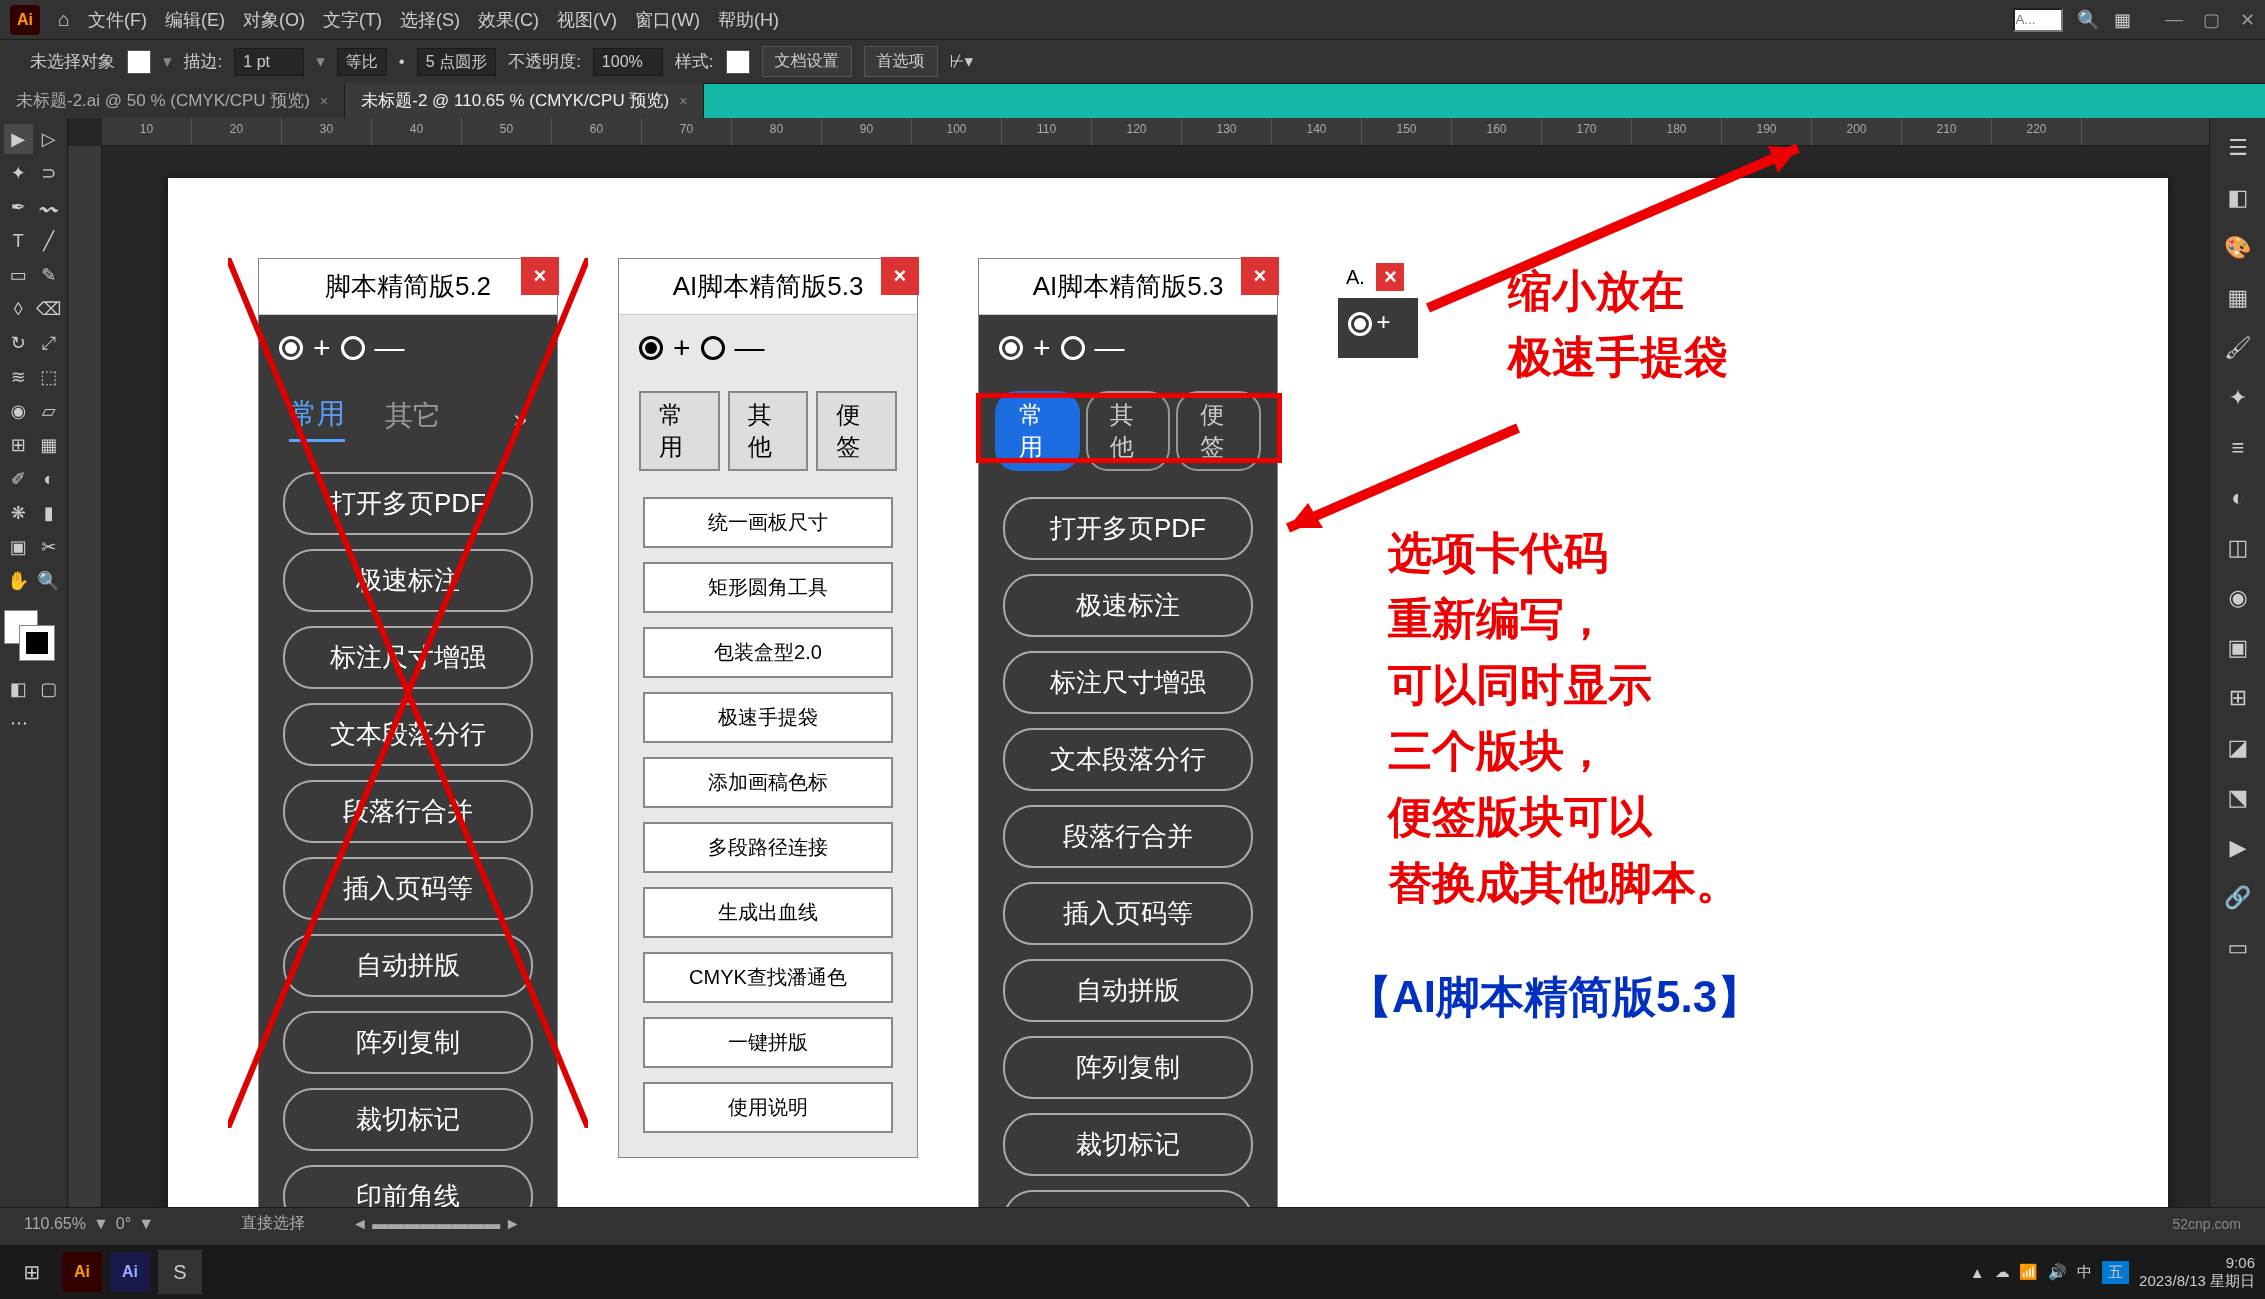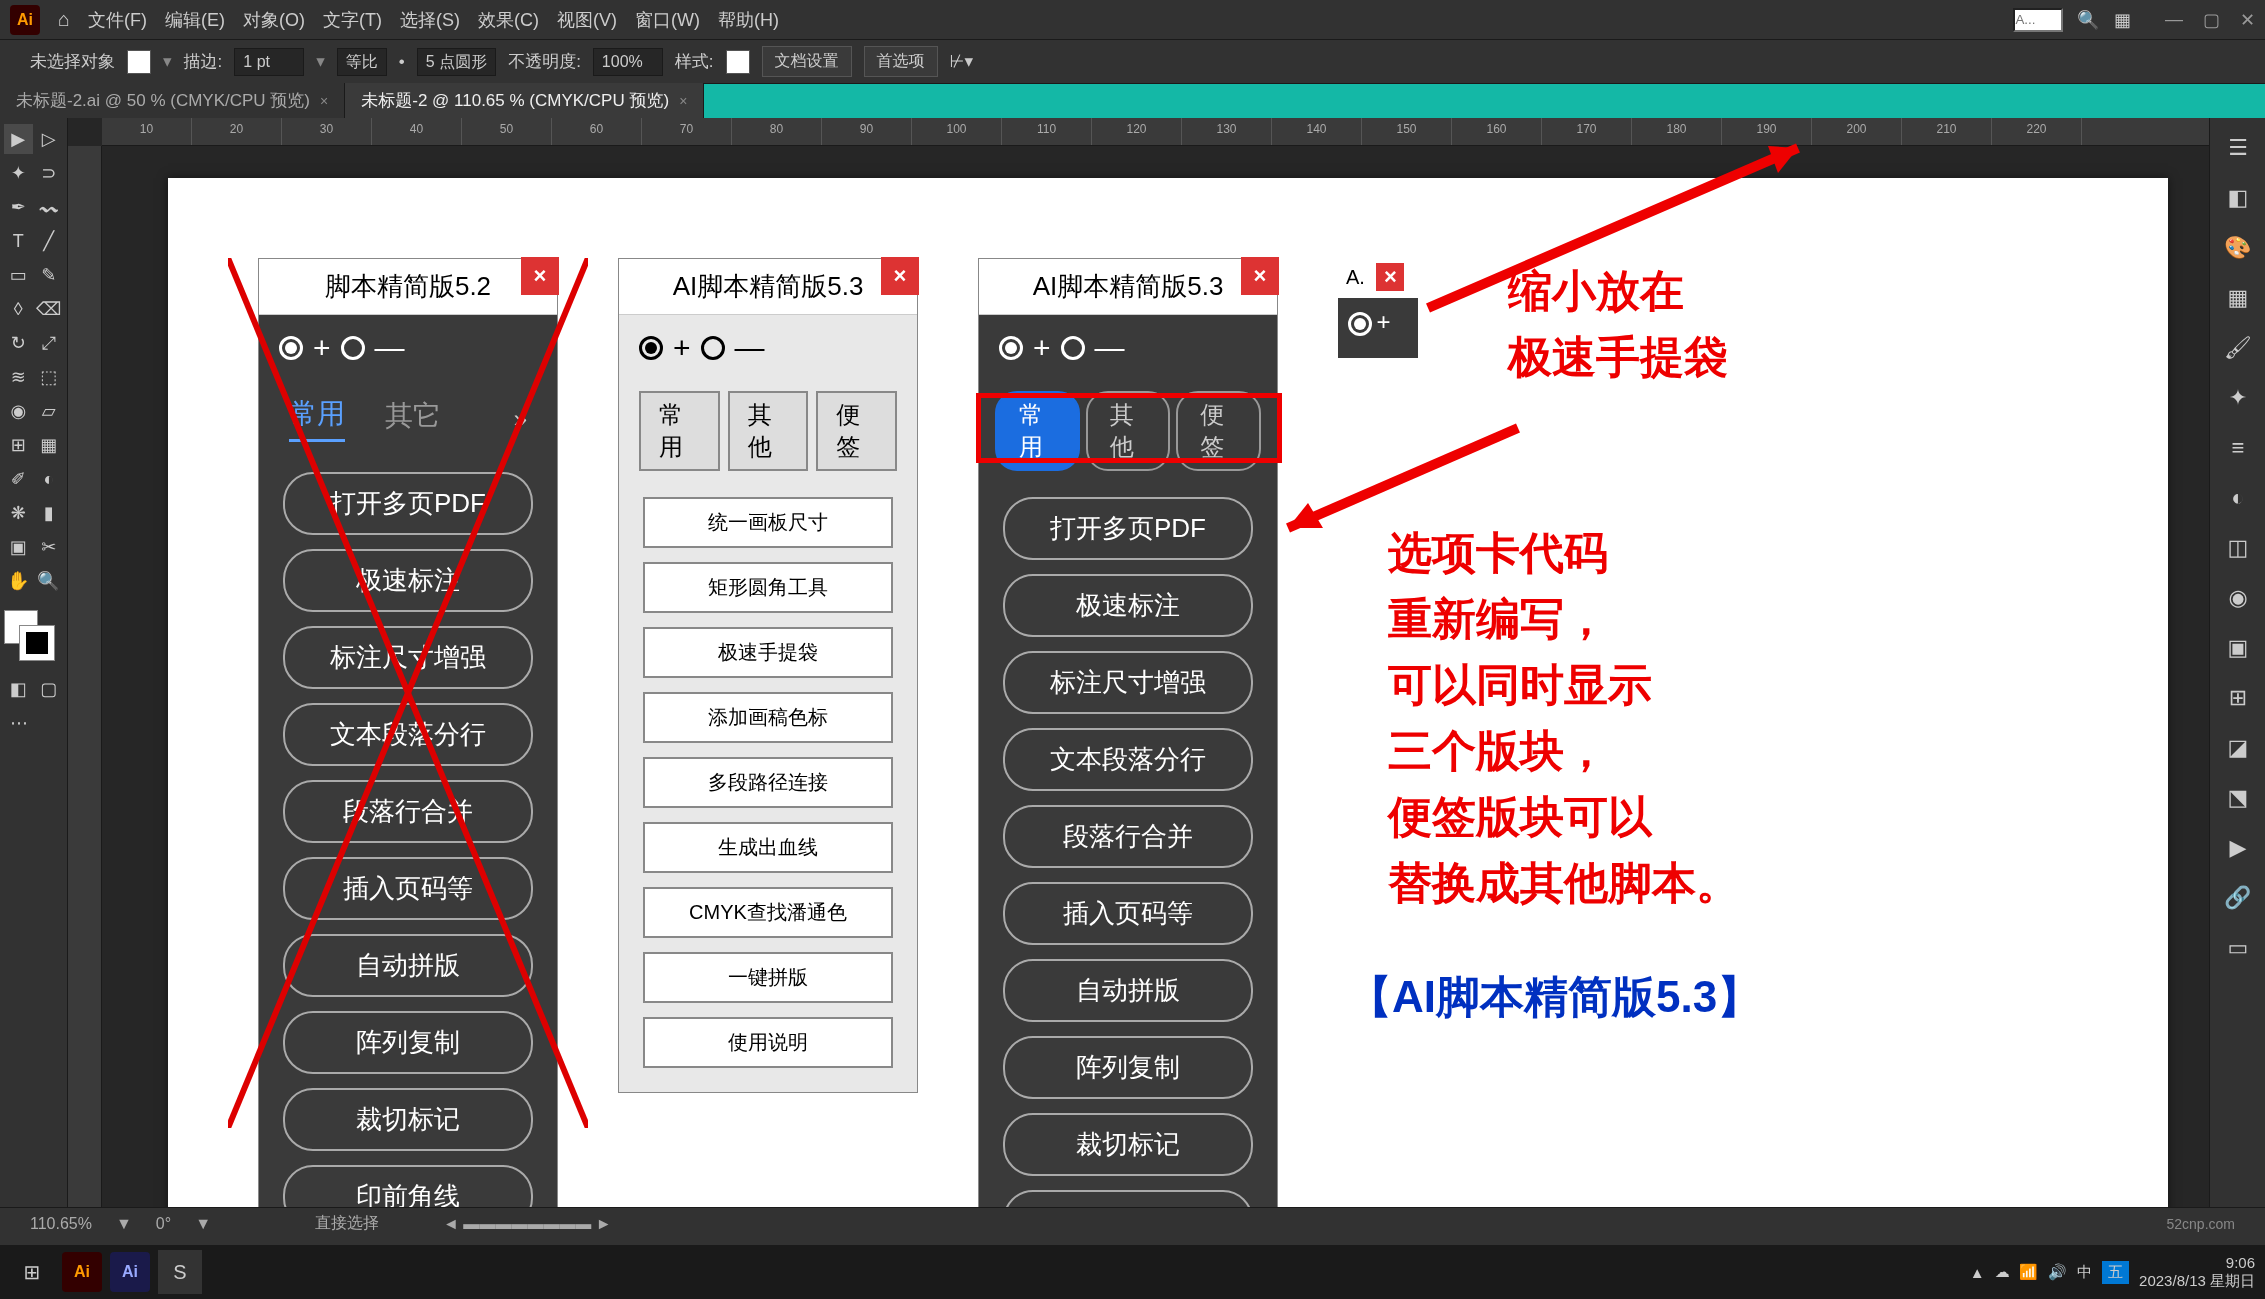--- a/index.html
+++ b/index.html
@@ -80,21 +80,21 @@
 
 
 .annot { position: absolute; color: #e00; font-size: 44px; font-weight: bold; line-height: 1.5; }
 .annot-title { position: absolute; color: #0030c0; font-size: 44px; font-weight: bold; }
 
 
 .right-dock { width: 56px; background: #323232; display: flex; flex-direction: column; gap: 6px; padding: 8px 6px; border-left: 1px solid #1a1a1a; }
 .dock-icon { width: 44px; height: 44px; display: flex; align-items: center; justify-content: center; color: #ccc; font-size: 22px; }
 
 
-.statusbar { position: absolute; bottom: 60px; left: 0; right: 0; height: 32px; background: #323232; color: #aaa; display: flex; align-items: center; padding: 0 30px; gap: 24px; font-size: 16px; border-top: 1px solid #1a1a1a; text-align: right; }
+.statusbar { position: absolute; bottom: 60px; left: 0; right: 0; height: 32px; background: #323232; color: #aaa; display: flex; align-items: center; padding: 0 24px; gap: 7px; font-size: 16px; border-top: 1px solid #1a1a1a; text-align: right; }
 
 
 .taskbar { position: absolute; bottom: 0; left: 0; right: 0; height: 54px; background: #1a1a1a; display: flex; align-items: center; padding: 0 10px; gap: 8px; }
 .task-icon { width: 44px; height: 44px; display: flex; align-items: center; justify-content: center; color: #ccc; font-size: 20px; }
 .task-ai { background: #330000; color: #ff9a00; font-weight: bold; font-size: 16px; border-radius: 4px; width: 40px; height: 40px; }
 .task-right { margin-left: auto; display: flex; align-items: center; gap: 10px; color: #ccc; font-size: 15px; }
 .clock { text-align: right; line-height: 1.2; }
 
 
 .mini-panel { position: absolute; background: #3a3a3a; padding: 10px; }
@@ -300,20 +300,21 @@
           <span class="radio"></span> —
         </div>
         <div class="tabs-row">
           <span class="tab-btn">常用</span>
           <span class="tab-btn">其他</span>
           <span class="tab-btn">便签</span>
         </div>
         <div class="btn-list">
           <div class="rect-btn-light">统一画板尺寸</div>
           <div class="rect-btn-light">矩形圆角工具</div>
+          <div class="rect-btn-light">包装盒型2.0</div>
           <div class="rect-btn-light">极速手提袋</div>
           <div class="rect-btn-light">添加画稿色标</div>
           <div class="rect-btn-light">多段路径连接</div>
           <div class="rect-btn-light">生成出血线</div>
           <div class="rect-btn-light">CMYK查找潘通色</div>
           <div class="rect-btn-light">一键拼版</div>
           <div class="rect-btn-light">使用说明</div>
         </div>
       </div>
 

